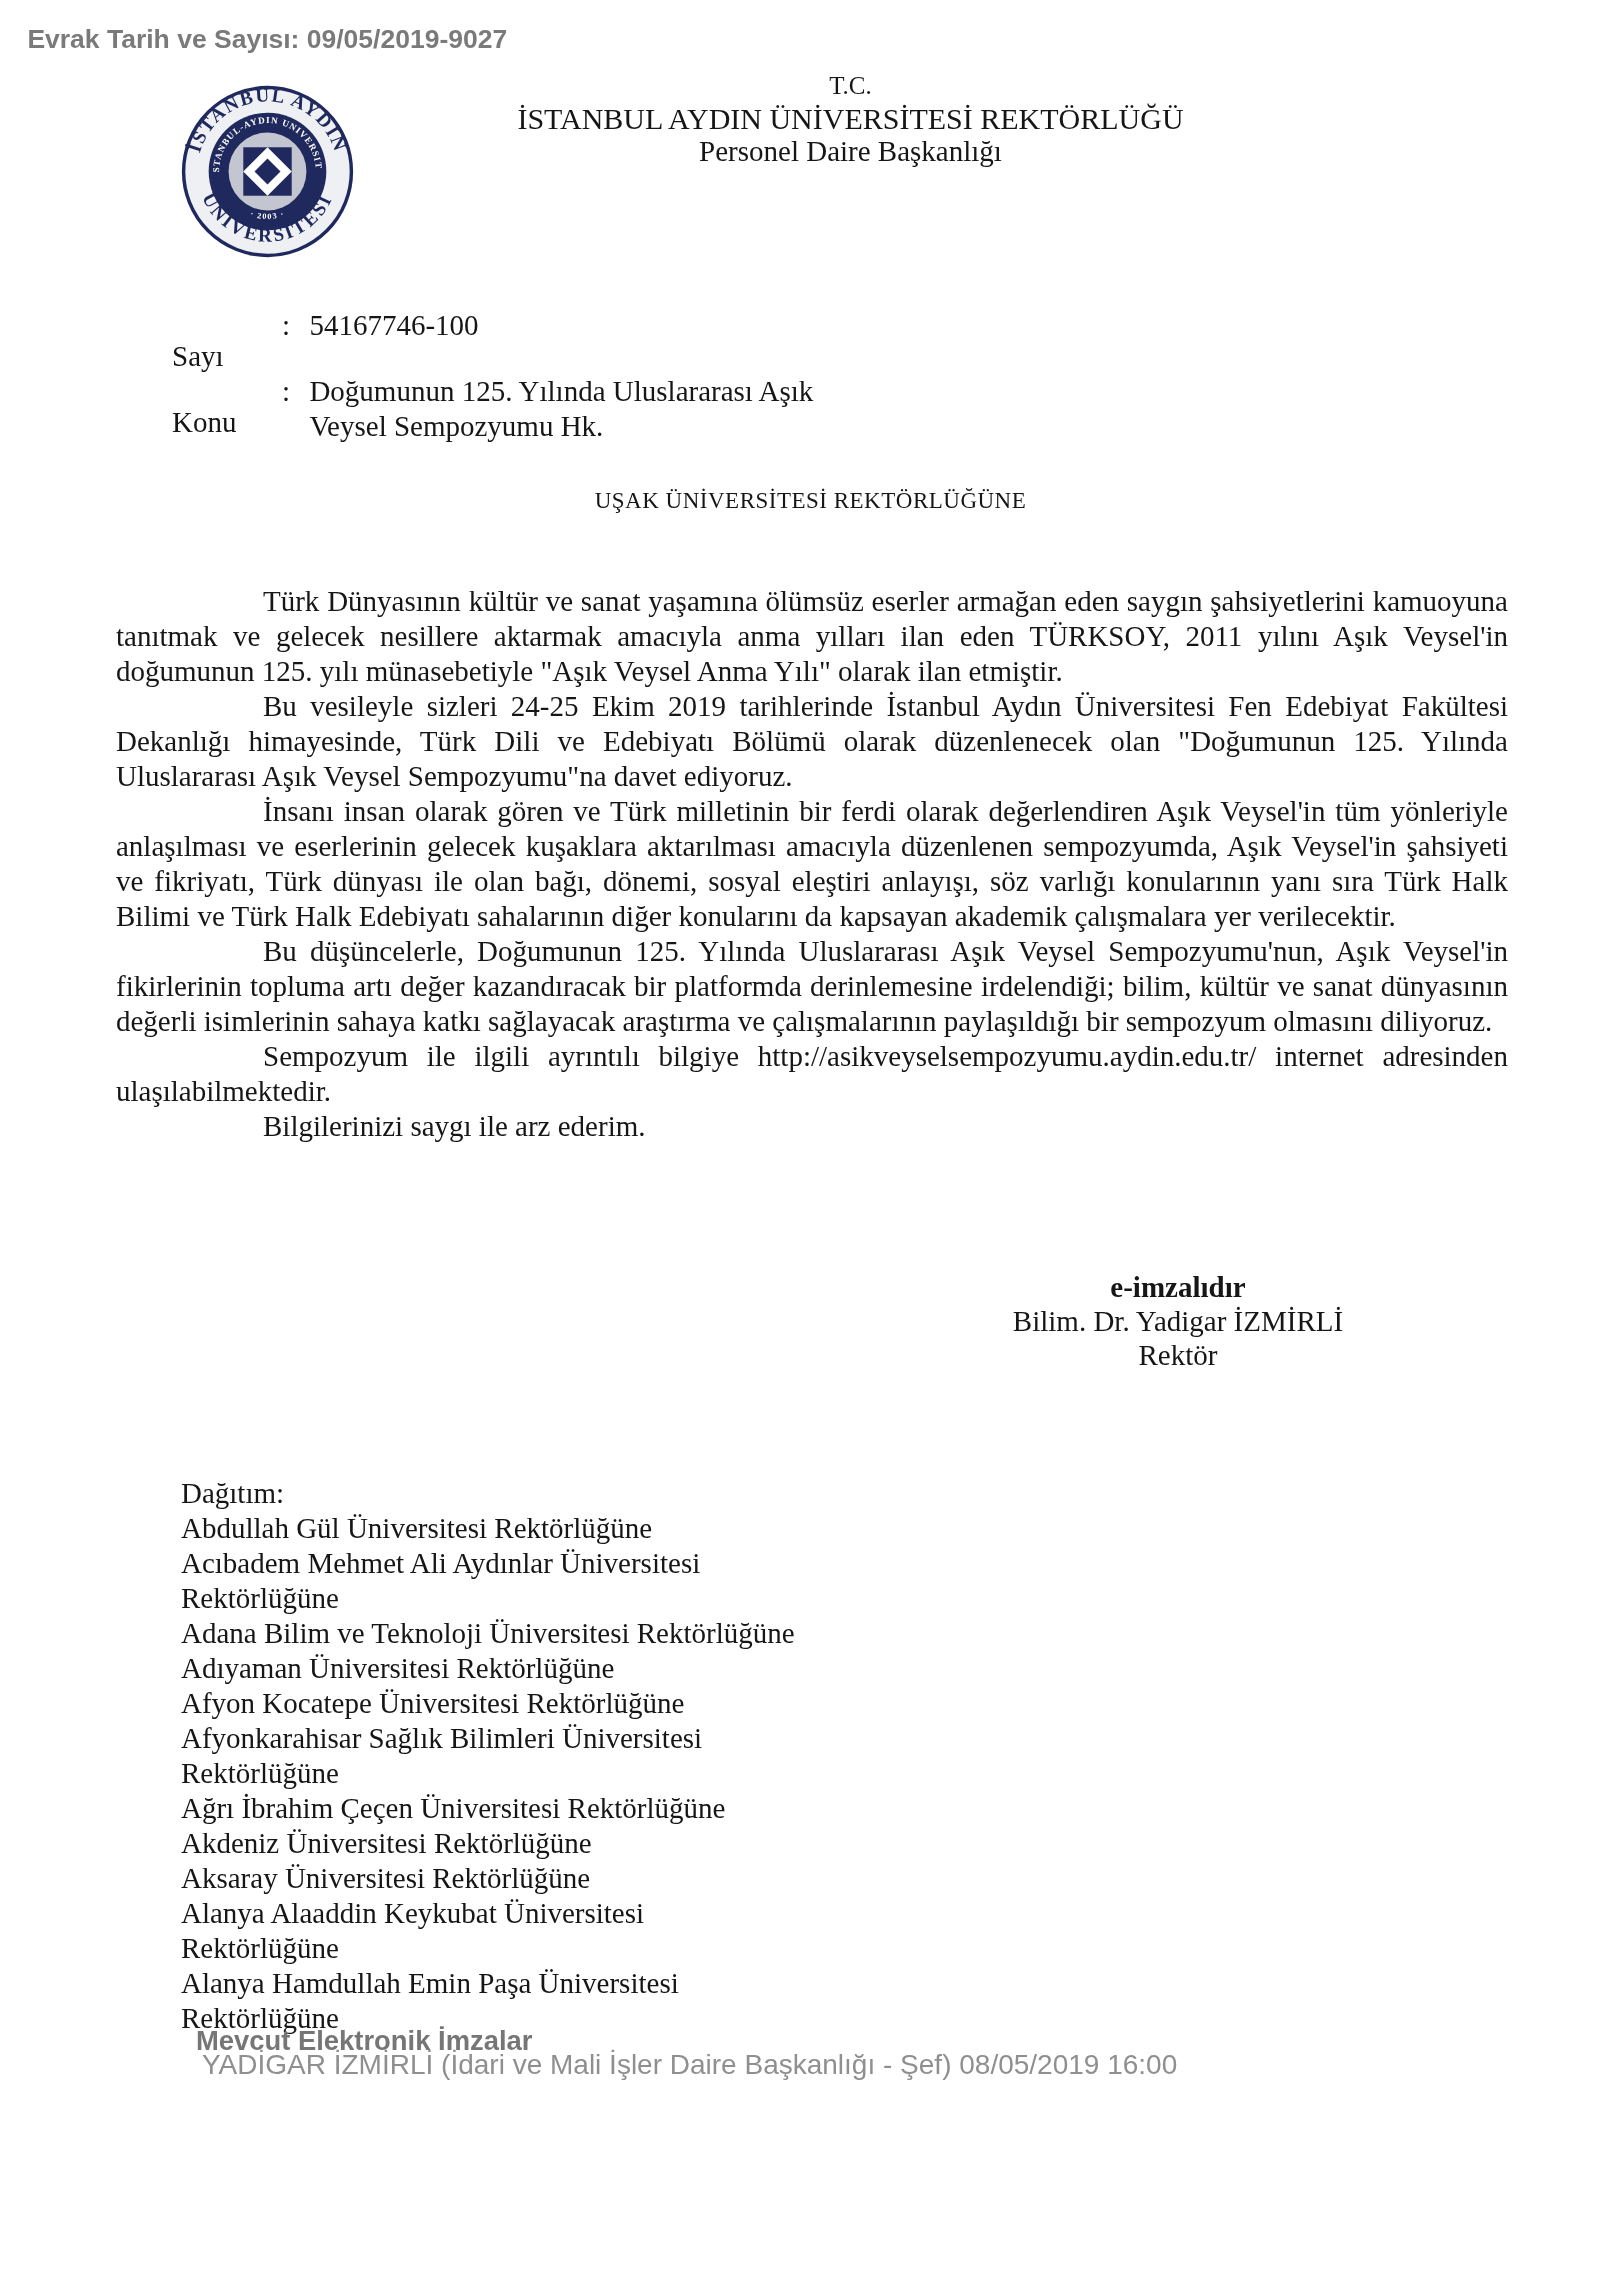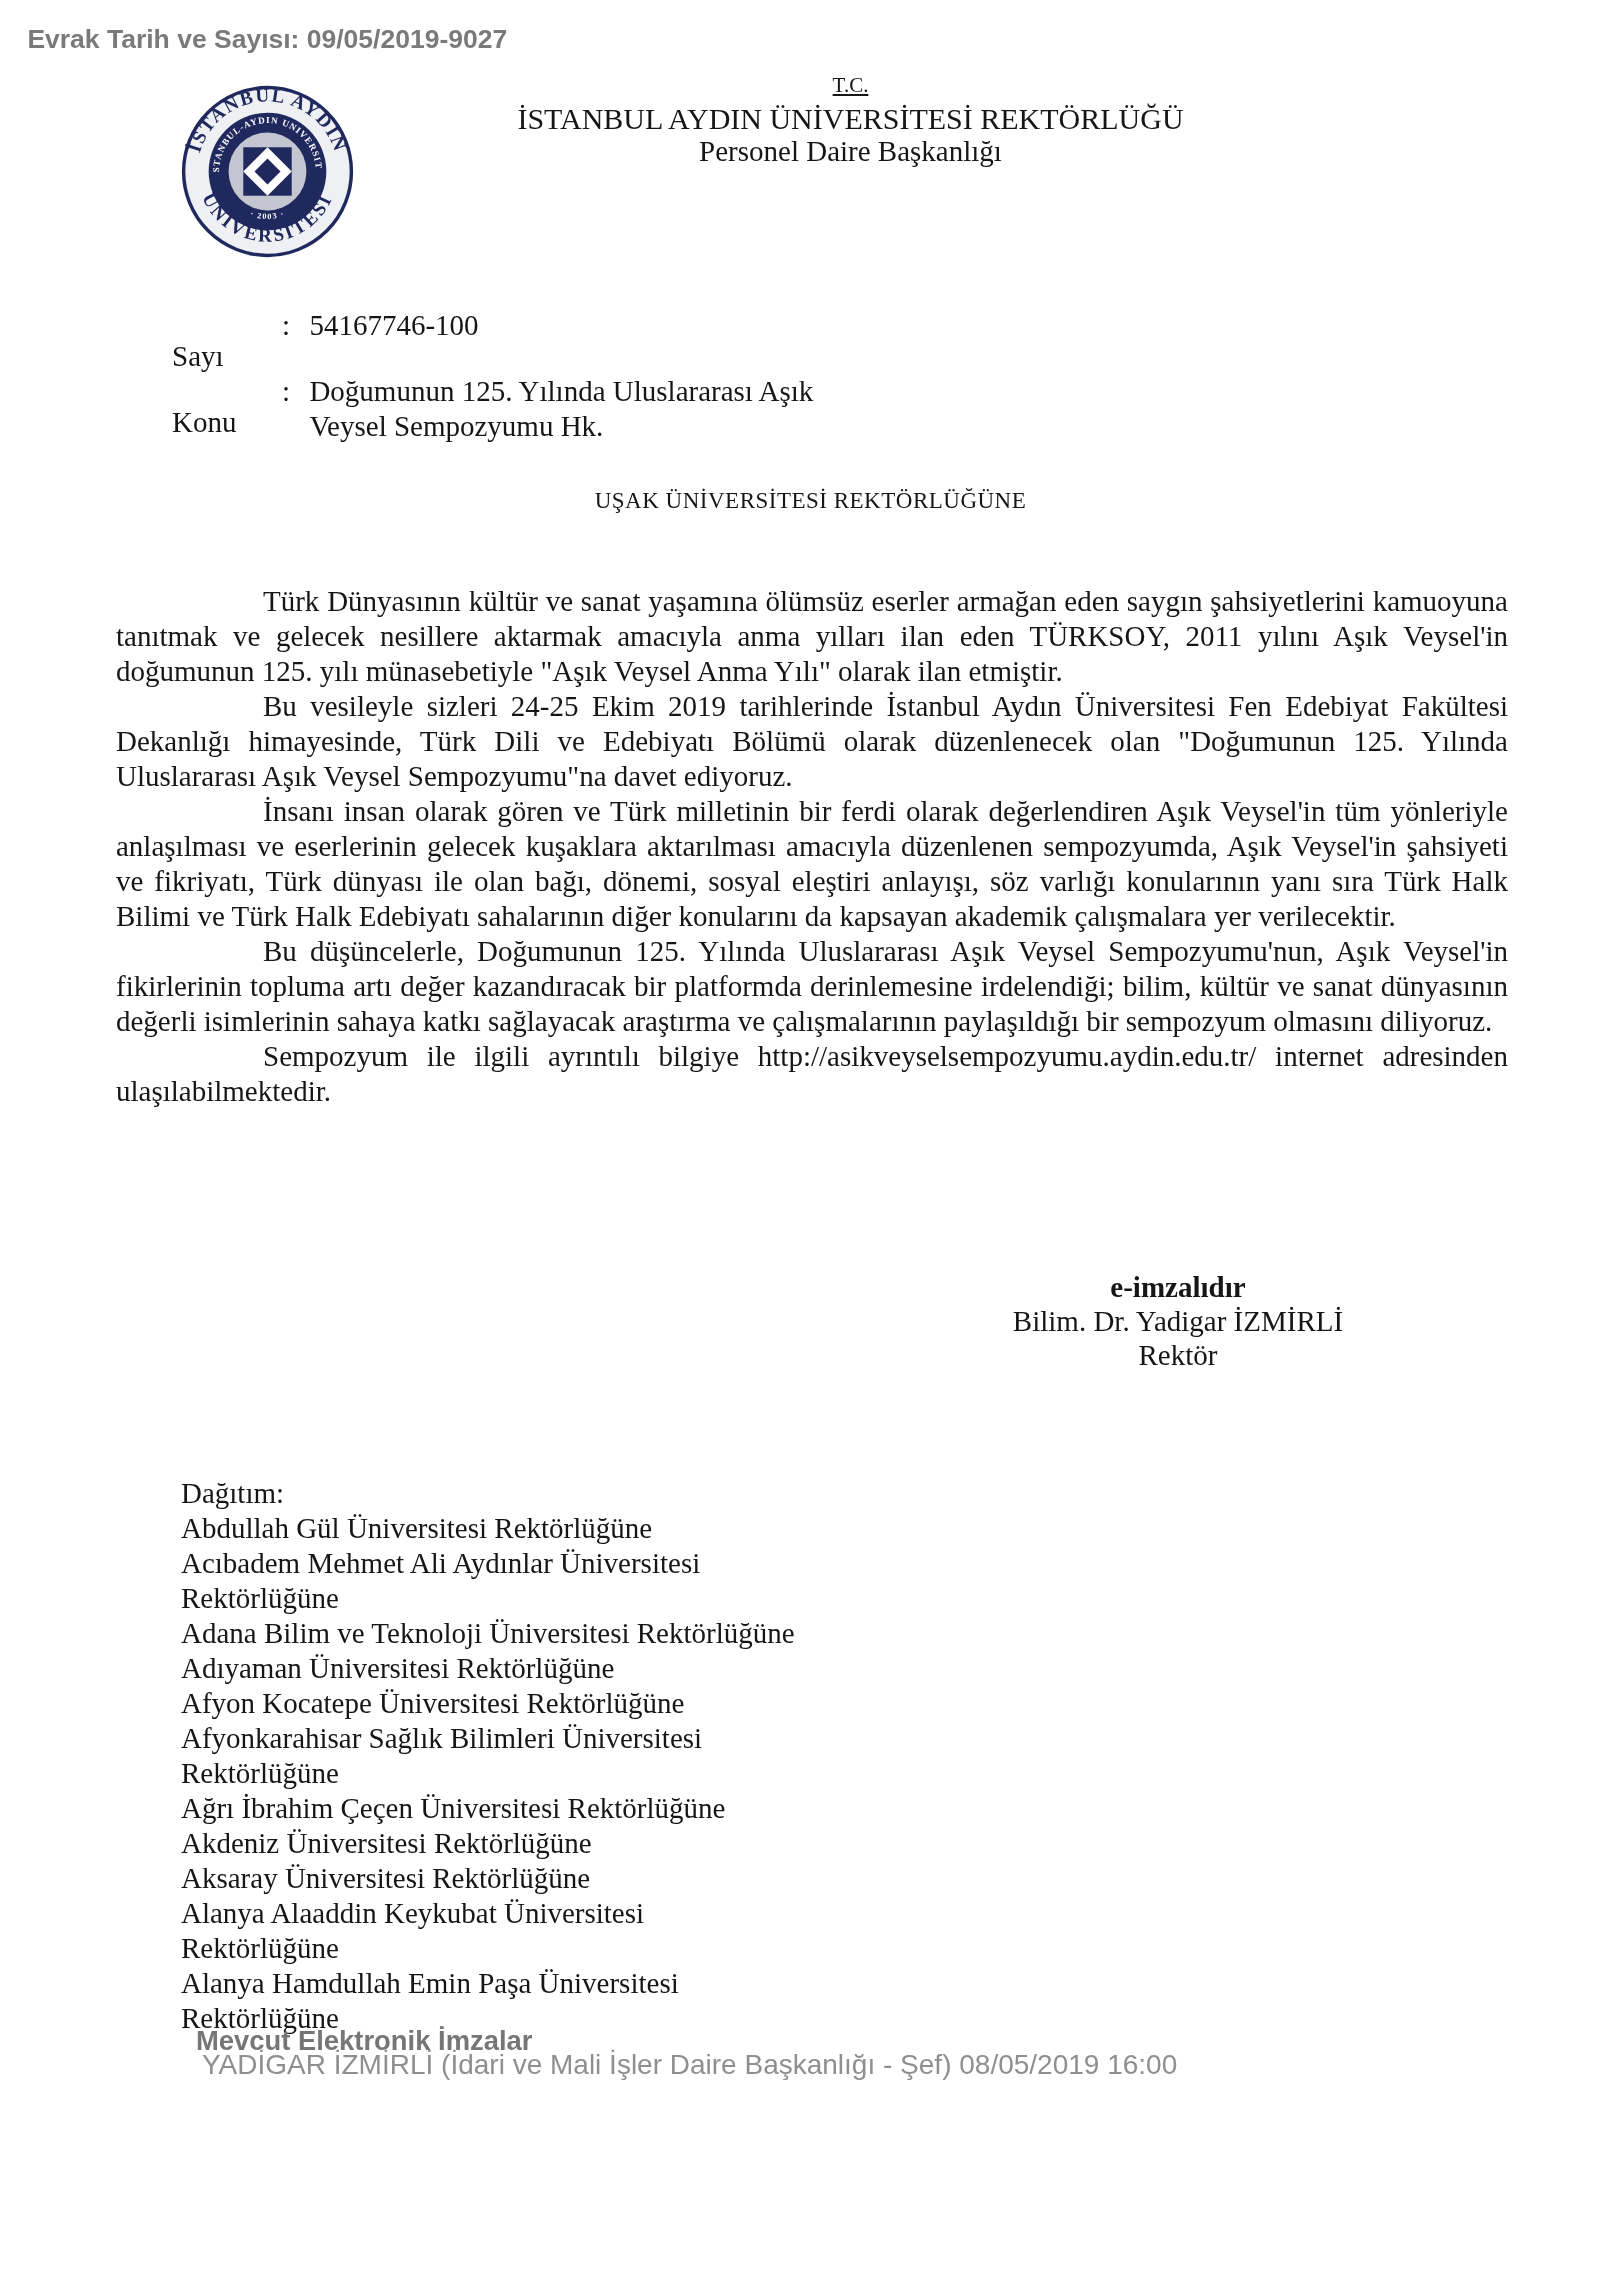--- a/index.html
+++ b/index.html
@@ -19,21 +19,21 @@
     font-weight:bold;font-size:26.5px;color:#7a7a7a;
     white-space:nowrap;
   }
 
   .seal{left:181px;top:85px;width:173px;height:173px;}
 
   .letterhead{
     left:80px;top:69px;width:1541px;
     text-align:center;line-height:33px;
   }
-  .lh-tc{font-size:21px;text-decoration:underline;}
+  .lh-tc{font-size:25px;}
   .lh-inst{font-size:30px;}
   .lh-dept{font-size:29px;}
 
   .ref-block{left:172px;top:308px;font-size:29px;line-height:35px;}
   .ref-row{display:flex;align-items:flex-start;}
   .ref-label{width:110px;flex:0 0 110px;margin-top:31px;}
   .ref-colon{width:13.7px;flex:0 0 13.7px;}
   .ref-value{margin-left:13.7px;max-width:568px;}
 
   .recipient{
@@ -141,20 +141,21 @@
   </div>
 
   <div class="abs recipient">UŞAK ÜNİVERSİTESİ REKTÖRLÜĞÜNE</div>
 
   <div class="abs body-text">
     <p>Türk Dünyasının kültür ve sanat yaşamına ölümsüz eserler armağan eden saygın şahsiyetlerini kamuoyuna tanıtmak ve gelecek nesillere aktarmak amacıyla anma yılları ilan eden TÜRKSOY, 2011 yılını Aşık Veysel'in doğumunun 125. yılı münasebetiyle "Aşık Veysel Anma Yılı" olarak ilan etmiştir.</p>
     <p>Bu vesileyle sizleri 24-25 Ekim 2019 tarihlerinde İstanbul Aydın Üniversitesi Fen Edebiyat Fakültesi Dekanlığı himayesinde, Türk Dili ve Edebiyatı Bölümü olarak düzenlenecek olan "Doğumunun 125. Yılında Uluslararası Aşık Veysel Sempozyumu"na davet ediyoruz.</p>
     <p>İnsanı insan olarak gören ve Türk milletinin bir ferdi olarak değerlendiren Aşık Veysel'in tüm yönleriyle anlaşılması ve eserlerinin gelecek kuşaklara aktarılması amacıyla düzenlenen sempozyumda, Aşık Veysel'in şahsiyeti ve fikriyatı, Türk dünyası ile olan bağı, dönemi, sosyal eleştiri anlayışı, söz varlığı konularının yanı sıra Türk Halk Bilimi ve Türk Halk Edebiyatı sahalarının diğer konularını da kapsayan akademik çalışmalara yer verilecektir.</p>
     <p>Bu düşüncelerle, Doğumunun 125. Yılında Uluslararası Aşık Veysel Sempozyumu'nun, Aşık Veysel'in fikirlerinin topluma artı değer kazandıracak bir platformda derinlemesine irdelendiği; bilim, kültür ve sanat dünyasının değerli isimlerinin sahaya katkı sağlayacak araştırma ve çalışmalarının paylaşıldığı bir sempozyum olmasını diliyoruz.</p>
     <p>Sempozyum ile ilgili ayrıntılı bilgiye http://asikveyselsempozyumu.aydin.edu.tr/ internet adresinden ulaşılabilmektedir.</p>
+    <p>Bilgilerinizi saygı ile arz ederim.</p>
   </div>
 
   <div class="abs signature">
     <div class="sig-esign">e-imzalıdır</div>
     <div>Bilim. Dr. Yadigar İZMİRLİ</div>
     <div>Rektör</div>
   </div>
 
   <div class="abs distribution">
     <div>Dağıtım:</div>

